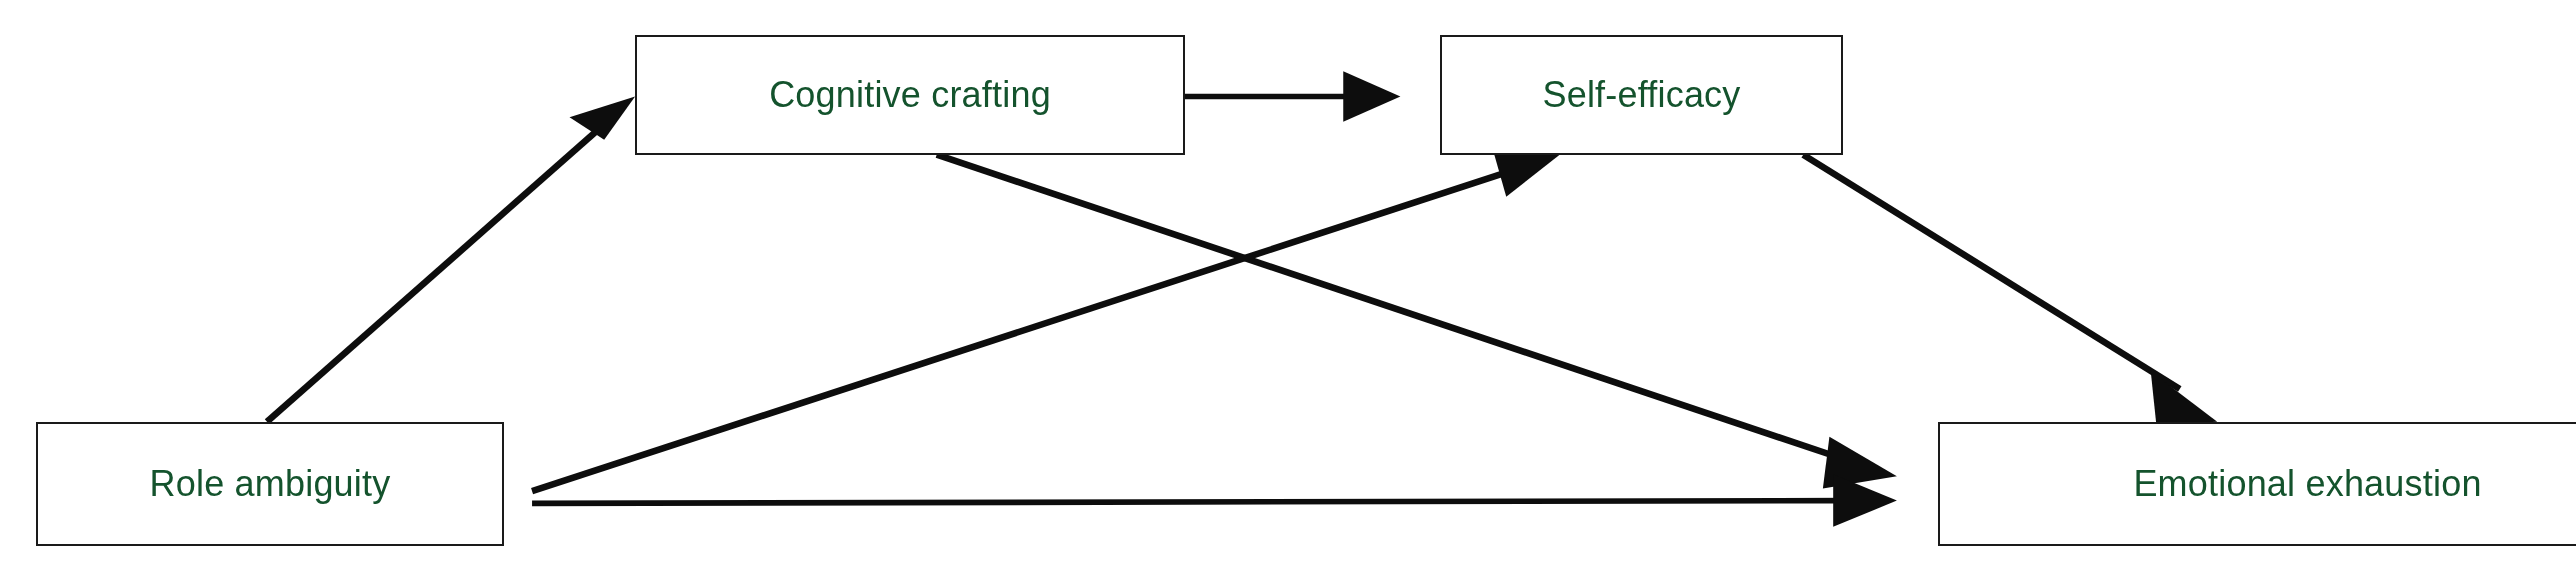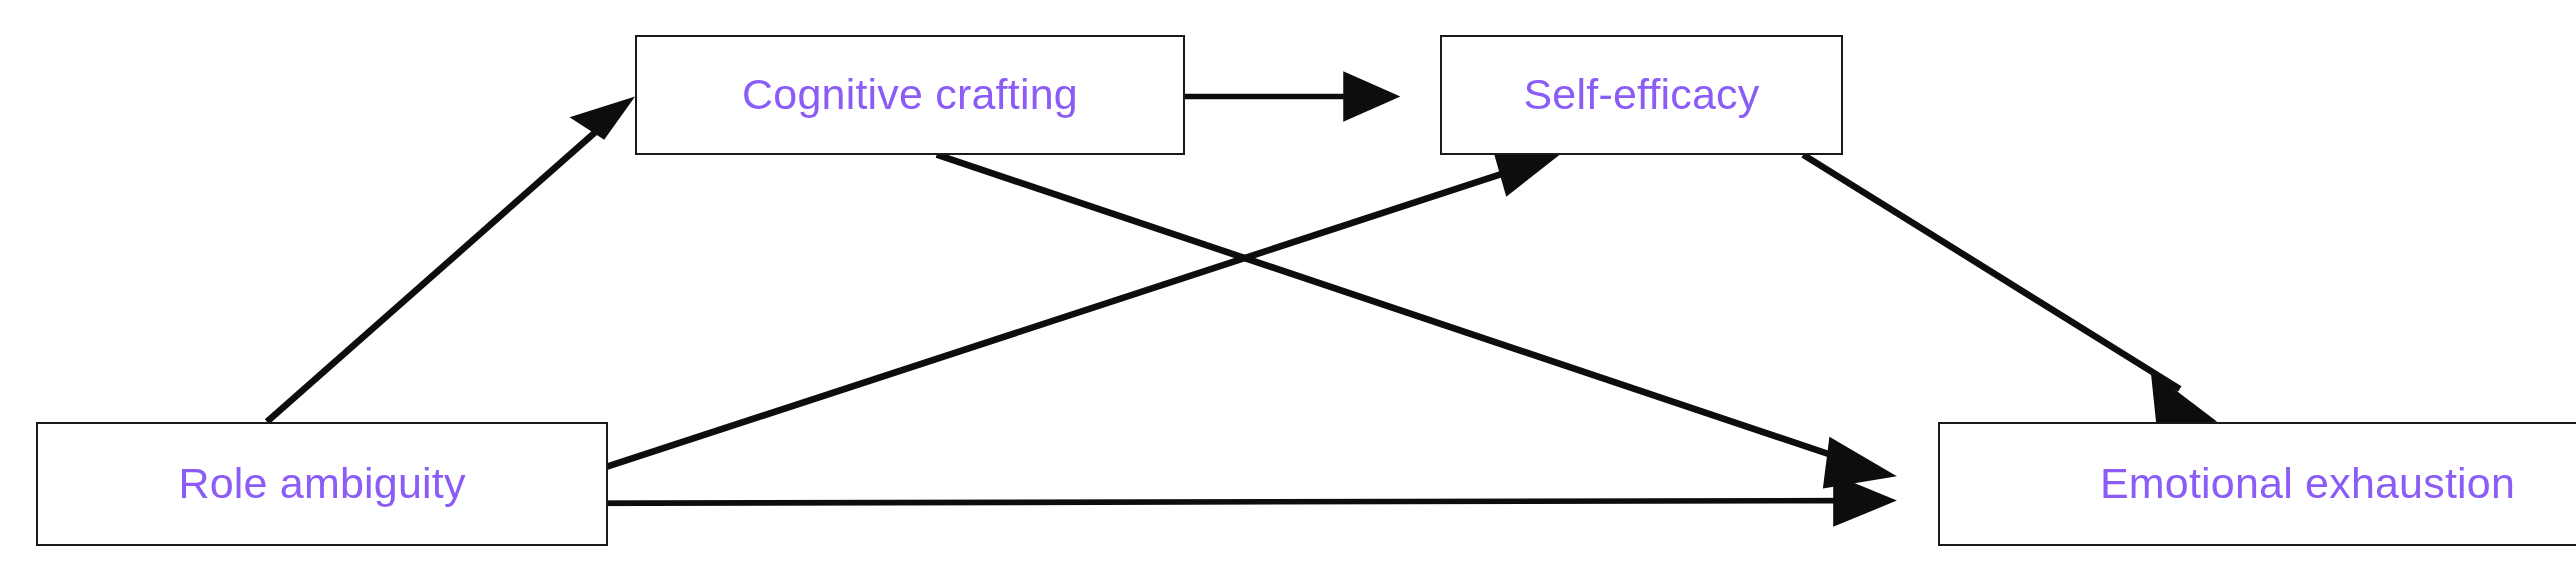--- a/index.html
+++ b/index.html
@@ -31,23 +31,23 @@
     box-sizing: border-box;
     background: #ffffff;
     border: 2.8px solid #1a1a1a;
     display: flex;
     align-items: center;
     justify-content: center;
     z-index: 5;
   }
   .node-label {
     font-family: "Liberation Sans", sans-serif;
-    font-size: 43px;
+    font-size: 36px;
     line-height: 1.1;
-    color: #8b5cf6;
+    color: #14532d;
     white-space: nowrap;
     letter-spacing: 0.2px;
   }
   .edge-line {
     stroke: #0d0d0d;
     stroke-width: 7;
     fill: none;
     stroke-linecap: butt;
   }
   .edge-thin {
@@ -90,21 +90,21 @@
       <polygon class="arrow-head" points="2025,534 1957,506 1957,562"></polygon>
     </g>
 
     <g>
       <line class="edge-line" x1="1925" y1="165" x2="2327" y2="415"></line>
       <polygon class="arrow-head" points="2367,450 2296,396 2302,453"></polygon>
     </g>
 
   </svg>
 
-  <div class="node-box" style="left:36px; top:422px; width:572px; height:124px;">
+  <div class="node-box" style="left:36px; top:422px; width:468px; height:124px;">
     <span class="node-label">Role ambiguity</span>
   </div>
 
   <div class="node-box" style="left:635px; top:35px; width:550px; height:120px;">
     <span class="node-label">Cognitive crafting</span>
   </div>
 
   <div class="node-box" style="left:1400px; top:35px; width:403px; height:120px;margin-left:40px;">
     <span class="node-label">Self-efficacy</span>
   </div>

